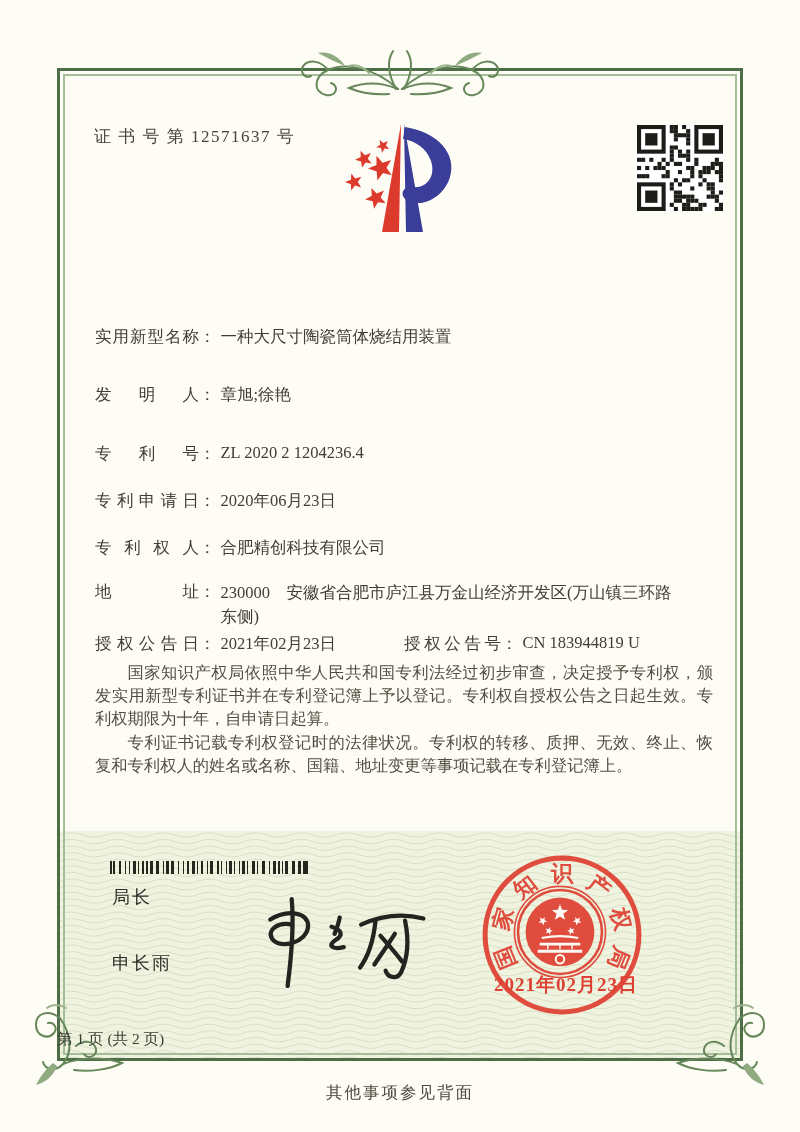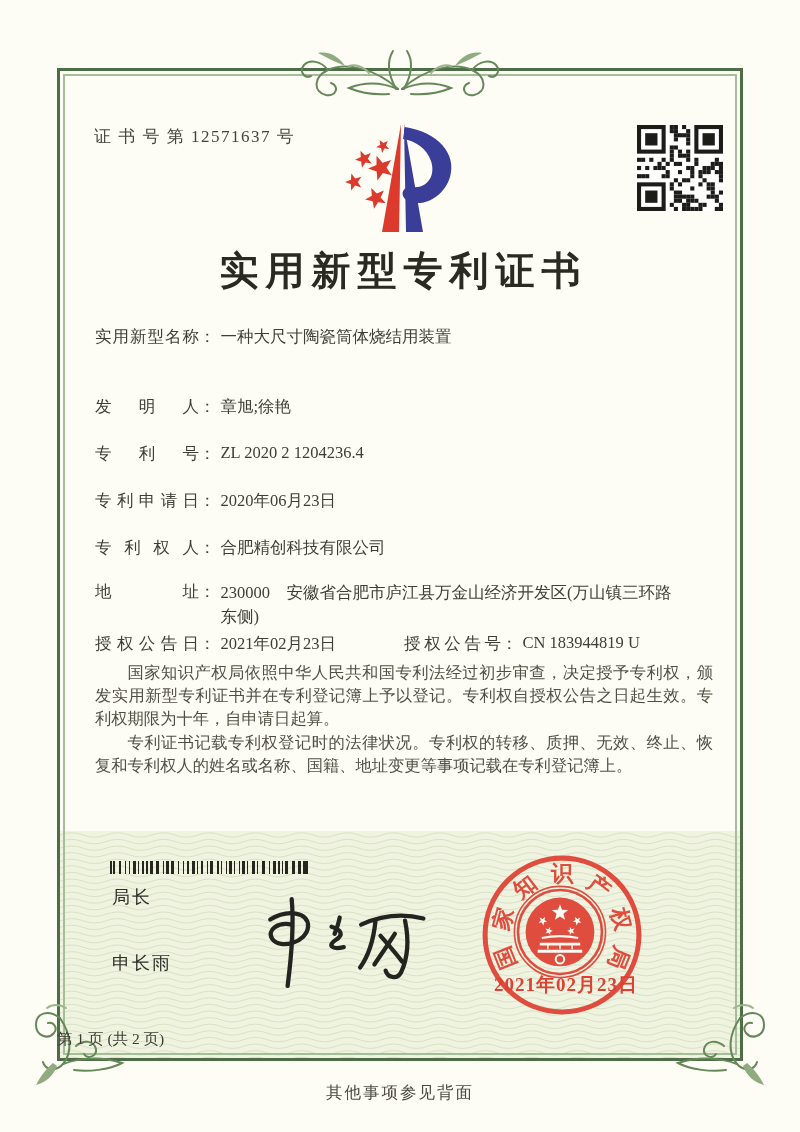--- a/index.html
+++ b/index.html
@@ -259,26 +259,25 @@
       <rect x="4" y="4" width="20" height="20" fill="#ffffff"></rect>
       <rect x="8" y="8" width="12" height="12" fill="#1c1c18"></rect>
       <rect x="56" y="0" width="28" height="28" fill="#1c1c18"></rect>
       <rect x="60" y="4" width="20" height="20" fill="#ffffff"></rect>
       <rect x="64" y="8" width="12" height="12" fill="#1c1c18"></rect>
       <rect x="0" y="56" width="28" height="28" fill="#1c1c18"></rect>
       <rect x="4" y="60" width="20" height="20" fill="#ffffff"></rect>
       <rect x="8" y="64" width="12" height="12" fill="#1c1c18"></rect>
     </svg>
 
-  <div class="title">实用新型专利证书</div>
 
   <div class="row" style="top:326px">
     <span class="lbl">实用新型名称</span><span class="colon">：</span><span class="val">一种大尺寸陶瓷筒体烧结用装置</span>
   </div>
-  <div class="row" style="top:396px">
+  <div class="row" style="top:384px">
     <span class="lbl">发明人</span><span class="colon">：</span><span class="val">章旭;徐艳</span>
   </div>
   <div class="row" style="top:443px">
     <span class="lbl">专利号</span><span class="colon">：</span><span class="val">ZL 2020 2 1204236.4</span>
   </div>
   <div class="row" style="top:490px">
     <span class="lbl">专利申请日</span><span class="colon">：</span><span class="val">2020年06月23日</span>
   </div>
   <div class="row" style="top:537px">
     <span class="lbl">专利权人</span><span class="colon">：</span><span class="val">合肥精创科技有限公司</span>

